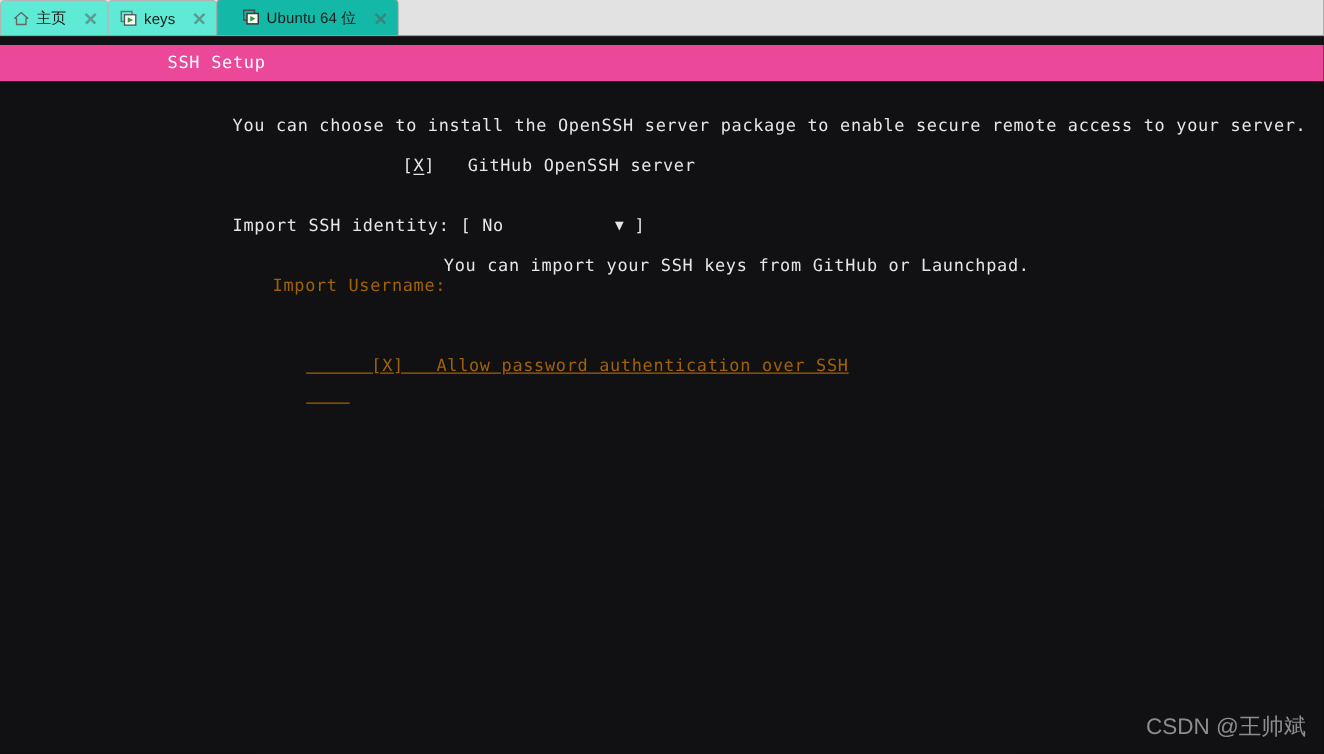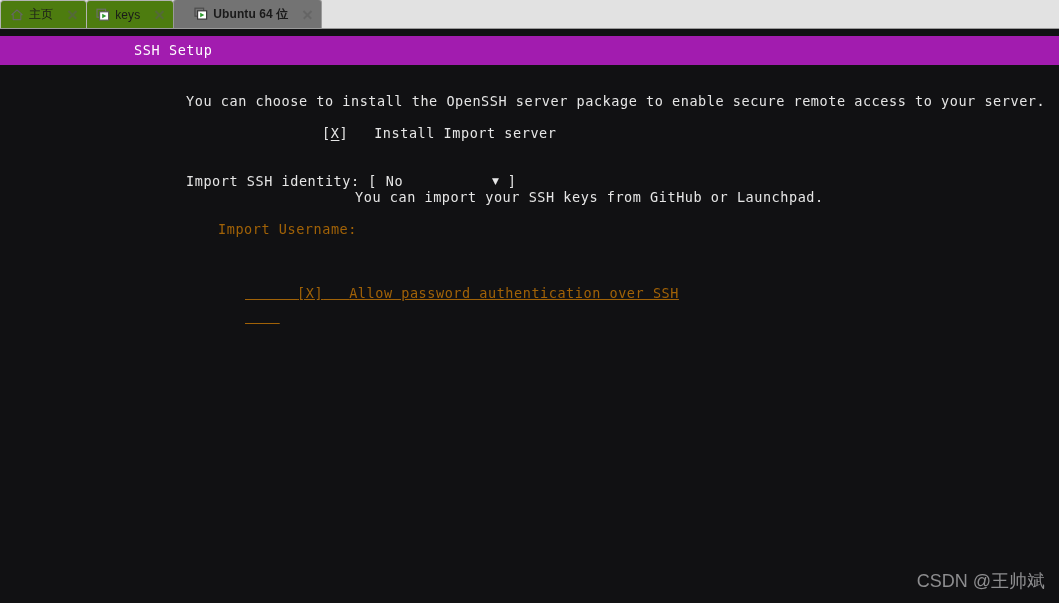--- a/index.html
+++ b/index.html
@@ -26,34 +26,34 @@
     align-items: flex-end;
     box-sizing: border-box;
   }
   .tab {
     height: 28px;
     display: flex;
     align-items: center;
     gap: 5px;
     padding: 0 6px 0 9px;
     box-sizing: border-box;
-    background: #4d7c0f;
+    background: #5eead4;
     border: 1px solid #b4b4b4;
     border-bottom: none;
     border-top-left-radius: 4px;
     border-top-right-radius: 4px;
     margin-right: -1px;
     font-size: 12px;
     color: #1a1a1a;
     white-space: nowrap;
     position: relative;
   }
   .tab.active {
-    background: #737373;
-    font-weight: bold;
+    background: #14b8a6;
+    font-weight: normal;
     height: 29px;
     border-color: #9a9a9a;
     z-index: 3;
     padding-left: 20px;
   }
   .tab-icon {
     width: 14px;
     height: 14px;
     flex: 0 0 14px;
     display: inline-block;
@@ -87,21 +87,21 @@
     width: 1059px;
     height: 574px;
     background: #111113;
     overflow: hidden;
   }
   #titlebar {
     position: absolute;
     left: 0; top: 7px;
     width: 1059px;
     height: 29px;
-    background: #a21caf;
+    background: #ec4899;
   }
   #titlebar .title-text {
     position: absolute;
     left: 134px;
     top: 5px;
     font-family: "DejaVu Sans Mono", monospace;
     font-size: 13.5px;
     letter-spacing: 0.6px;
     color: #ffffff;
     line-height: 19px;
@@ -193,33 +193,33 @@
 
   <div class="tui">
 
     
     <div class="row" style="left:134px; top:0px;">
       <span>You can choose to install the OpenSSH server package to enable secure remote access to your server.</span>
     </div>
 
     
     <div class="row" style="left:270px; top:32px;">
-      <span>[</span><span class="cursor-char">X</span><span>]</span><span>   </span><span>Install Import server</span>
+      <span>[</span><span class="cursor-char">X</span><span>]</span><span>   </span><span>GitHub OpenSSH server</span>
     </div>
 
     
     <div class="row" style="left:134px; top:80px;">
       <span>Import SSH identity:</span><span> </span><span>[</span><span> </span><span>No</span>
     </div>
     <div class="row" style="left:440px; top:80px;">
       <span class="arrow-glyph">▼</span><span> </span><span>]</span>
     </div>
 
     
-    <div class="row" style="left:303px; top:96px;text-align:center;">
+    <div class="row" style="left:303px; top:112px;text-align:center;">
       <span>You can import your SSH keys from GitHub or Launchpad.</span>
     </div>
 
     
     <div class="row dim" style="left:166px; top:128px;">
       <span>Import Username:</span><span> </span><span></span>
     </div>
 
     
     <div class="row dim" style="left:245px; top:192px;text-decoration:underline;">

